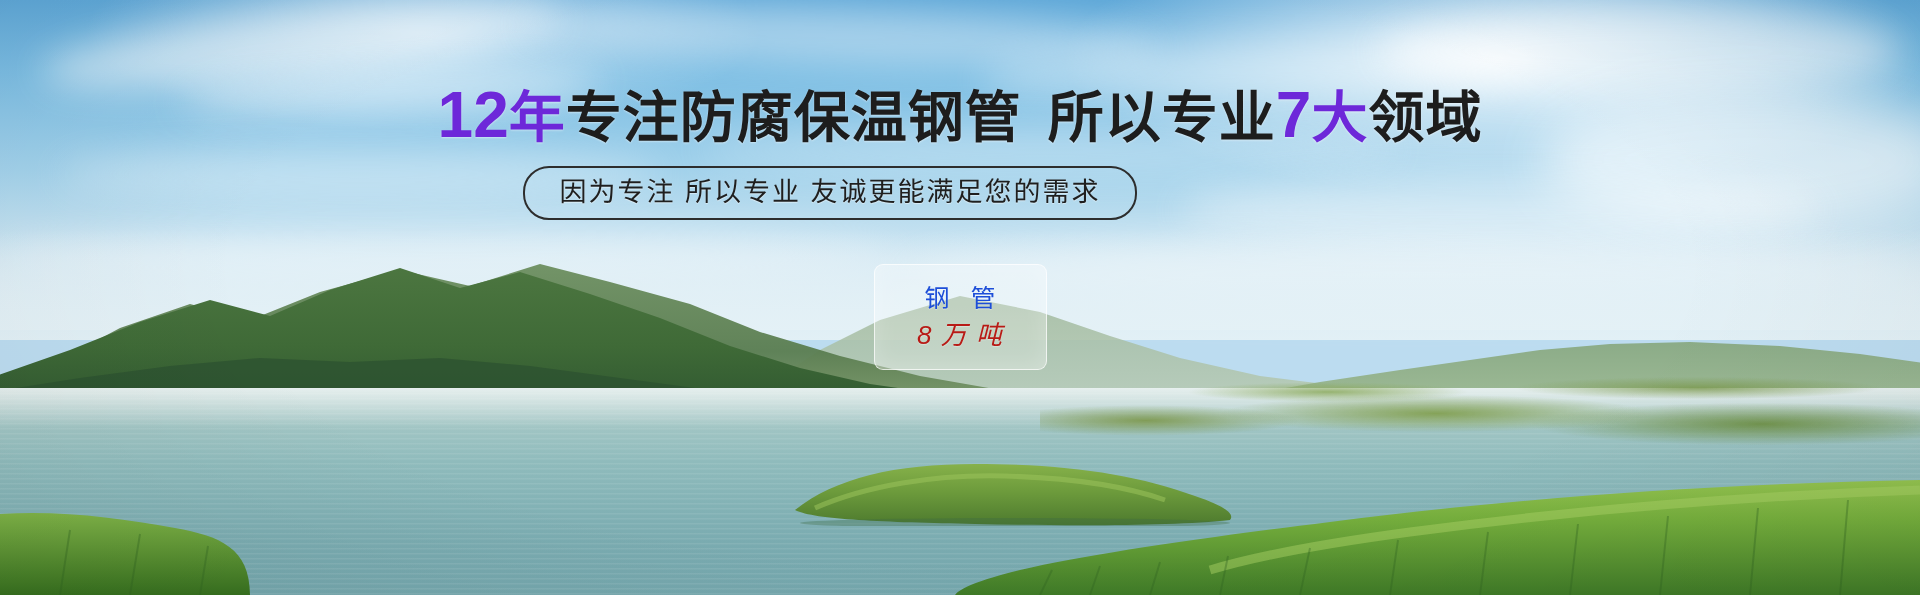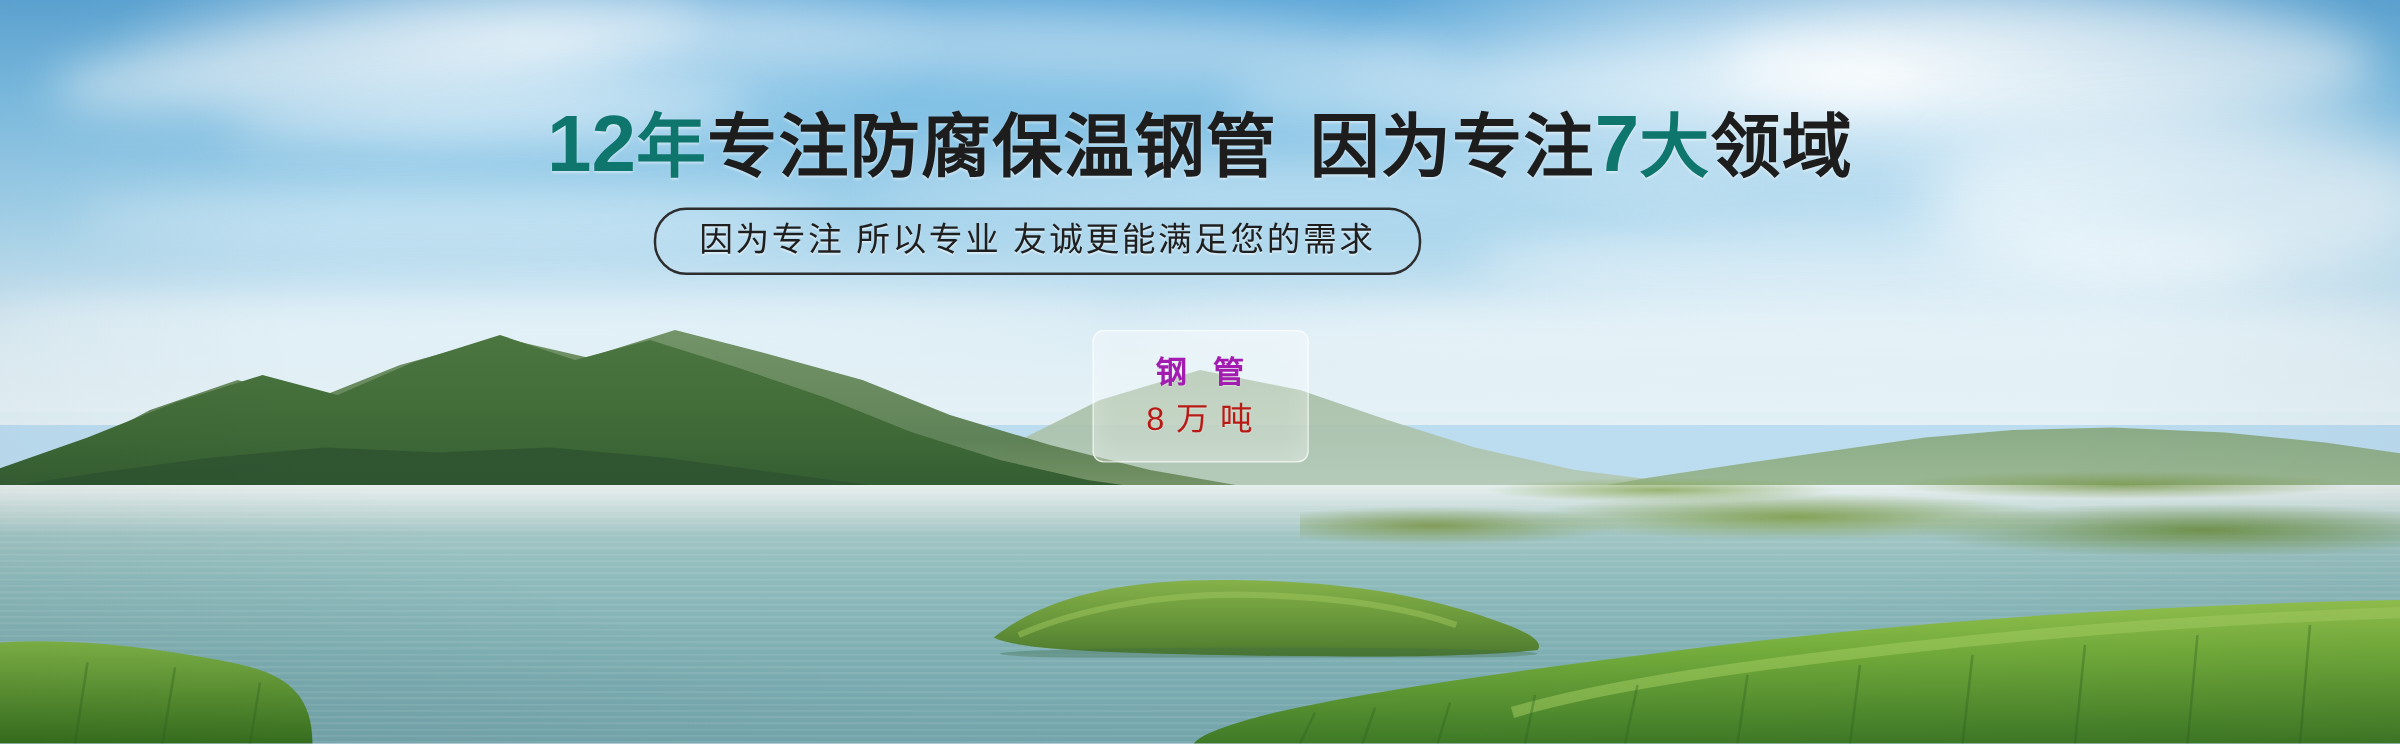--- a/index.html
+++ b/index.html
@@ -161,21 +161,21 @@
     font-family: "Liberation Sans", "DejaVu Sans", sans-serif;
     font-weight: bold;
     font-size: 56px;
     line-height: 62px;
     letter-spacing: 1px;
     color: #1d1d1d;
     white-space: nowrap;
     text-shadow: 0 1px 2px rgba(255,255,255,0.45);
   }
   .headline .red {
-    color: #0f766e;
+    color: #6d28d9;
   }
   .headline .num {
     font-size: 64px;
     letter-spacing: 0px;
   }
   .headline .gap {
     display: inline-block;
     width: 26px;
   }
 
@@ -218,32 +218,33 @@
     box-shadow: inset 0 0 22px rgba(255,255,255,0.22);
     display: flex;
     flex-direction: column;
     align-items: center;
     justify-content: center;
     gap: 8px;
   }
   .card-title {
     font-size: 25px;
     line-height: 28px;
-    color: #a21caf;
+    color: #1d4ed8;
     letter-spacing: 7px;
     text-indent: 7px;
-    font-weight: bold;
+    font-weight: normal;
     text-shadow: 0 1px 1px rgba(255,255,255,0.35);
   }
   .card-value {
     font-size: 26px;
     line-height: 30px;
     color: #b81b16;
     letter-spacing: 1px;
     text-shadow: 0 1px 1px rgba(255,255,255,0.35);
+    font-style: italic;
   }
   .card-value sup {
     font-size: 15px;
     vertical-align: super;
     line-height: 0;
   }
 </style>
 </head>
 <body>
 
@@ -361,21 +362,21 @@
         </g>
       </svg>
     </div>
 
     <div class="vignette"></div>
   </div>
 
   <div class="content">
 
     <div class="headline">
-      <span class="red num">12</span><span class="red">年</span><span>专注防腐保温钢管</span><span class="gap"></span><span>因为专注</span><span class="red num">7</span><span class="red">大</span><span>领域</span>
+      <span class="red num">12</span><span class="red">年</span><span>专注防腐保温钢管</span><span class="gap"></span><span>所以专业</span><span class="red num">7</span><span class="red">大</span><span>领域</span>
     </div>
 
     <div class="subtitle-wrap">
       <div class="subtitle">因为专注  所以专业  友诚更能满足您的需求</div>
     </div>
 
     <div class="cards">
 
       <div class="card">
         <div class="card-title">钢 管</div>

